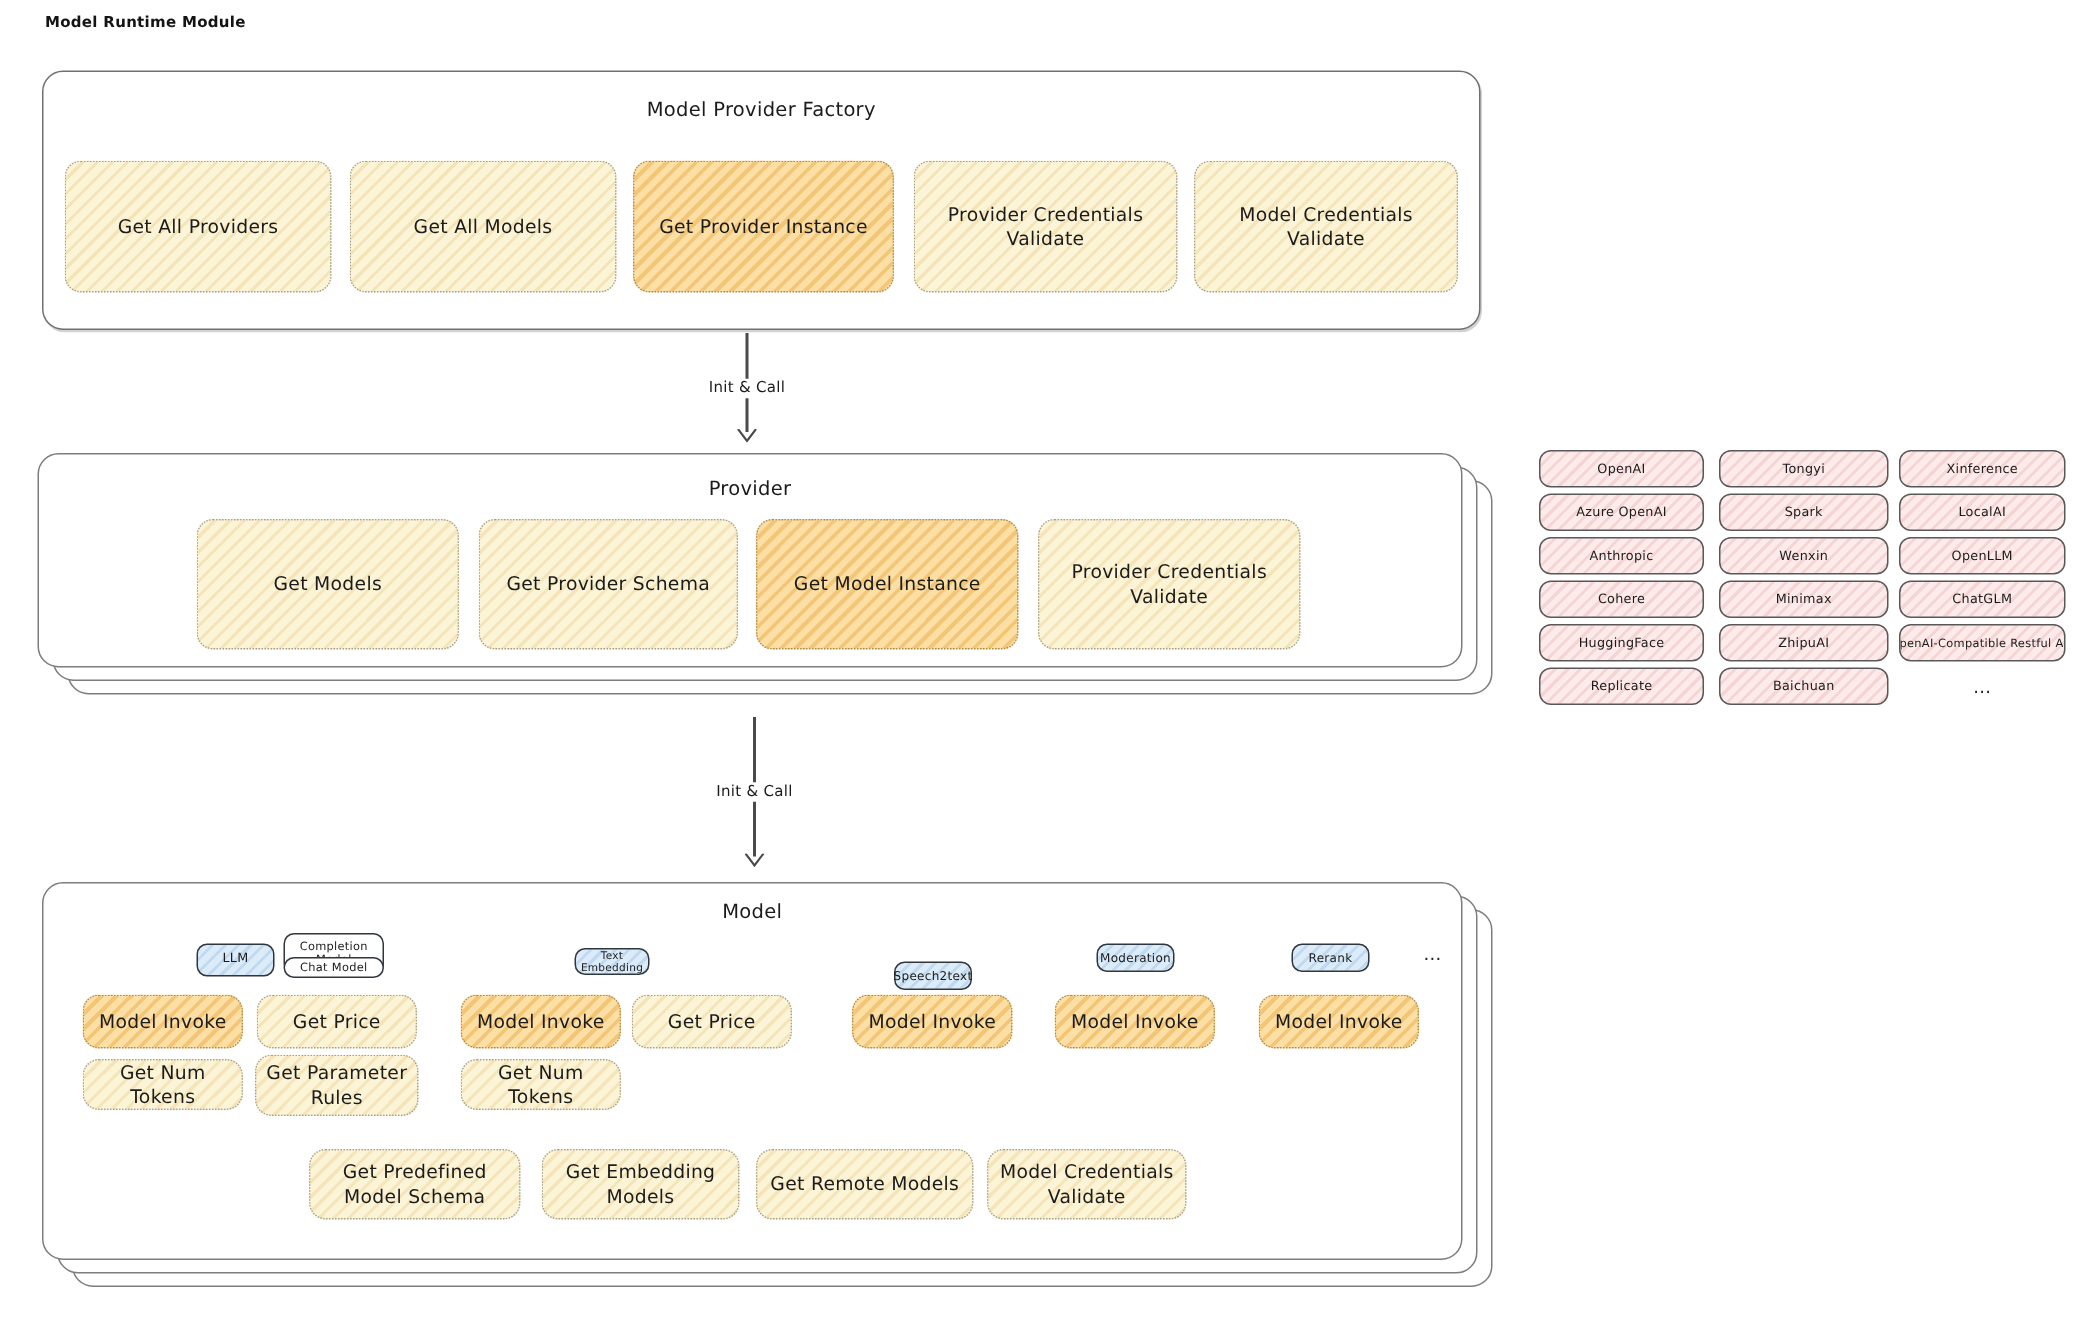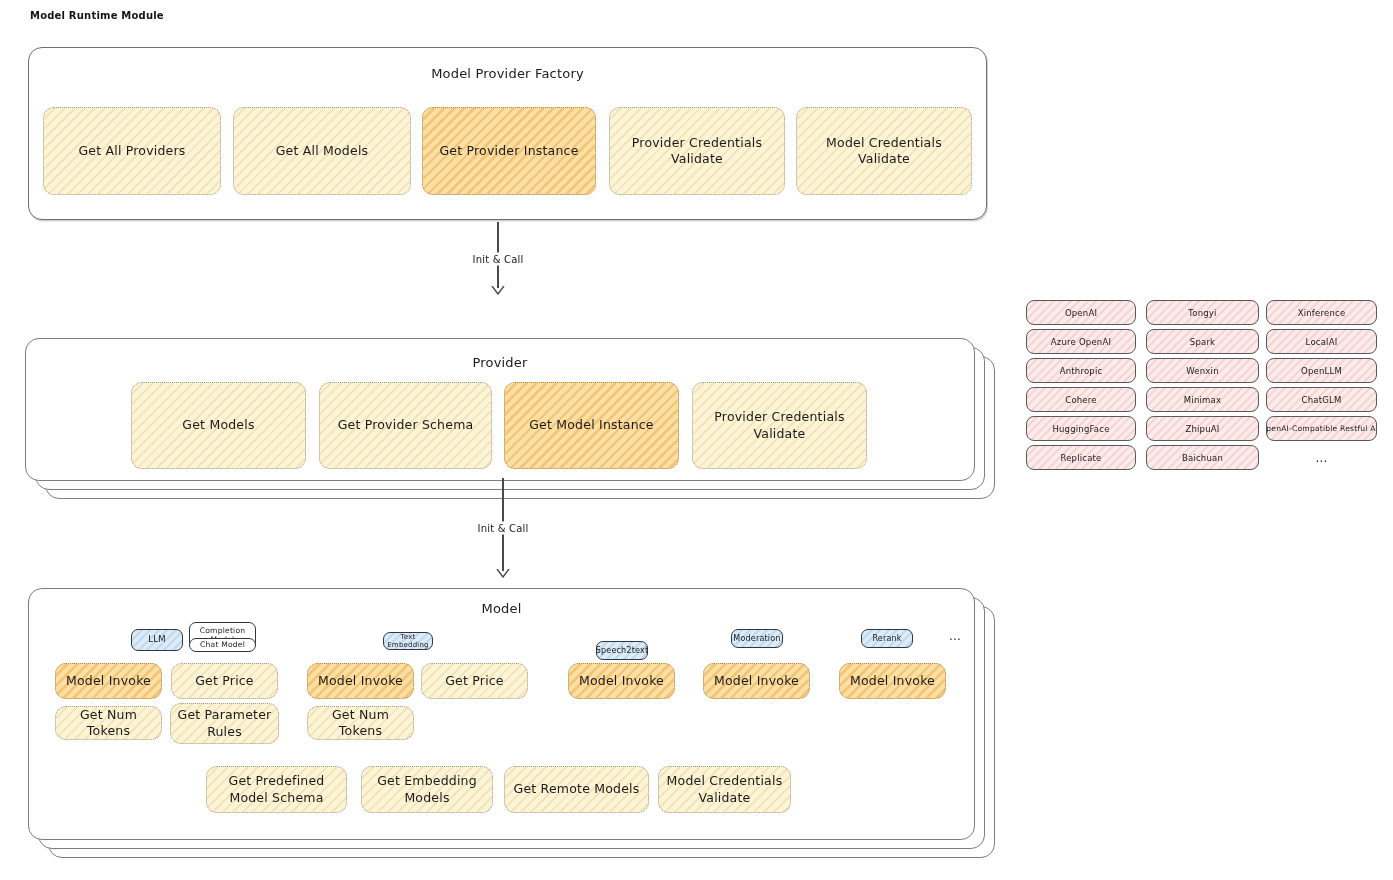--- a/index.html
+++ b/index.html
@@ -95,21 +95,21 @@
   </div>
 
   <div class="flow" style="left:483px; top:222px; width:30px; height:73px;">
     <div class="flow-line"></div>
     <svg class="flow-head" width="14" height="9" viewBox="0 0 14 9">
       <path d="M1 0 L7 8 L13 0" fill="none" stroke="#4a4a4a" stroke-width="1.4"></path>
     </svg>
     <div class="flow-label">Init &amp; Call</div>
   </div>
 
-  <div class="abs" style="left:25px; top:302px; width:950px; height:143px;margin-top:36px;">
+  <div class="abs" style="left:25px; top:302px; width:950px; height:143px;">
     <div class="sheet s2"></div>
     <div class="sheet s1"></div>
     <div class="sheet">
       <div class="box-title" style="top:16px;">Provider</div>
       <div class="btn cream" style="left:105px; top:43px; width:175px; height:87px;">Get Models</div>
       <div class="btn cream" style="left:293px; top:43px; width:173px; height:87px;">Get Provider Schema</div>
       <div class="btn orange" style="left:478px; top:43px; width:175px; height:87px;">Get Model Instance</div>
       <div class="btn cream" style="left:666px; top:43px; width:175px; height:87px;">Provider Credentials Validate</div>
     </div>
   </div>

